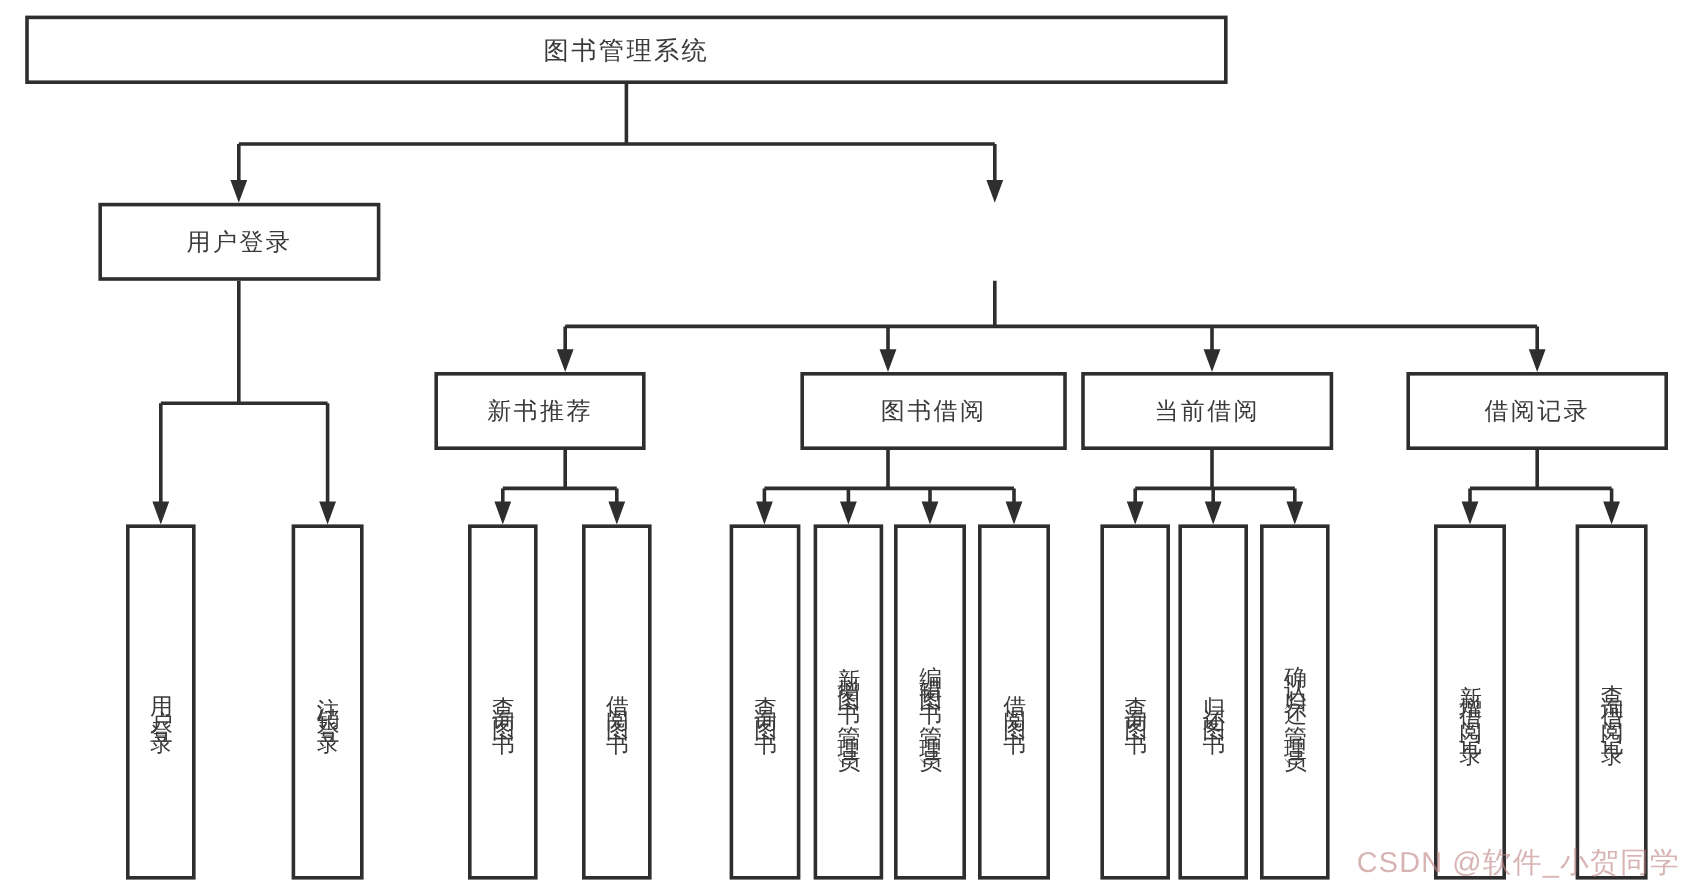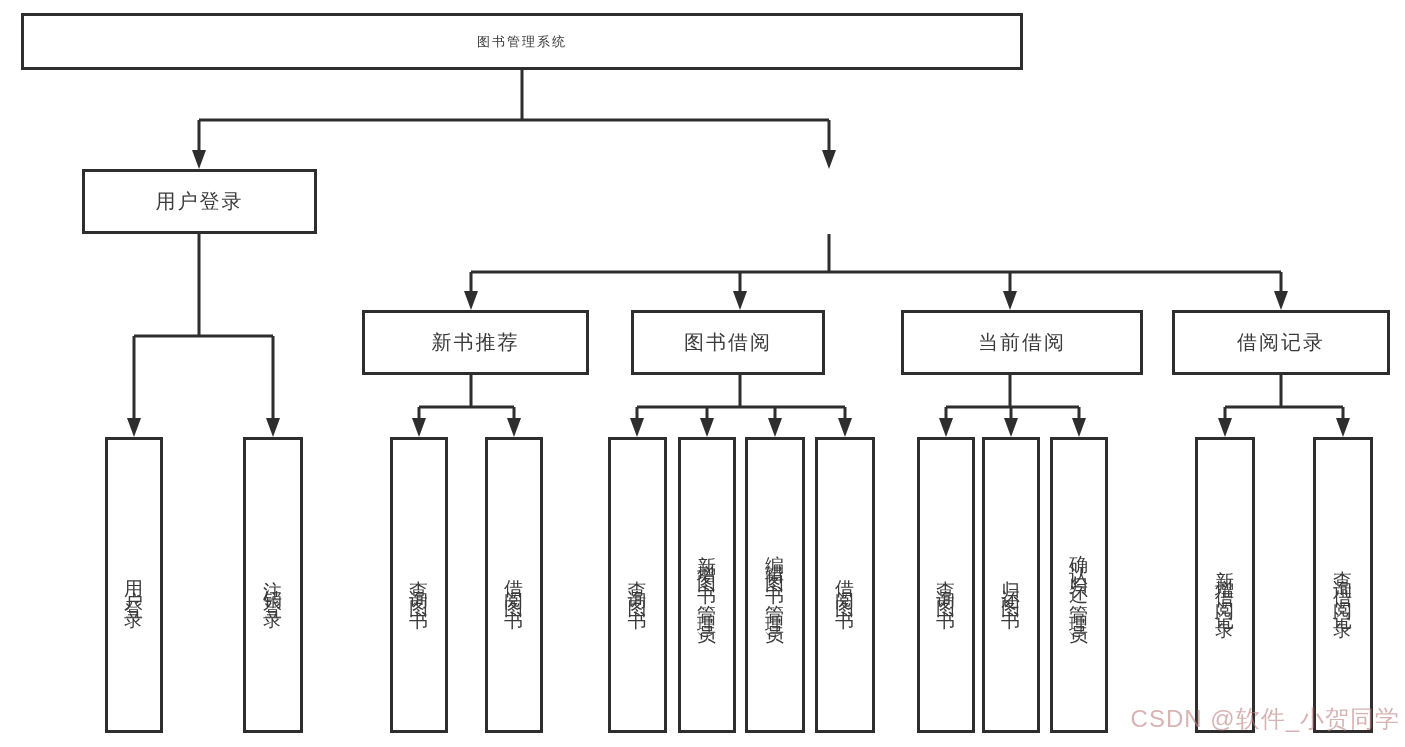--- a/index.html
+++ b/index.html
@@ -19,21 +19,21 @@
     display:flex;
     align-items:center;
     justify-content:center;
     color:#3a3a3a;
   }
   .h-label{
     font-size:20px;
     letter-spacing:2px;
     white-space:nowrap;
   }
-  .root-label{font-size:13px;}
+  .root-label{font-size:21px;}
   .leaf .v-label{
     writing-mode:vertical-rl;
     text-orientation:mixed;
     font-size:19px;
     line-height:1;
     letter-spacing:10px;
   }
   .watermark{
     position:absolute;
     right:5px;
@@ -107,27 +107,27 @@
   </svg>
 
   <div class="node" style="left:21px;top:13px;width:1002px;height:57px">
     <span class="h-label root-label">图书管理系统</span>
   </div>
 
   <div class="node" style="left:82px;top:169px;width:235px;height:65px">
     <span class="h-label">用户登录</span>
   </div>
 
-  <div class="node" style="left:362px;top:310px;width:227px;height:65px">
+  <div class="node" style="left:362px;top:310px;width:176px;height:65px">
     <span class="h-label">新书推荐</span>
   </div>
-  <div class="node" style="left:631px;top:310px;width:194px;height:65px">
+  <div class="node" style="left:667px;top:310px;width:222px;height:65px">
     <span class="h-label">图书借阅</span>
   </div>
-  <div class="node" style="left:901px;top:310px;width:242px;height:65px">
+  <div class="node" style="left:901px;top:310px;width:210px;height:65px">
     <span class="h-label">当前借阅</span>
   </div>
   <div class="node" style="left:1172px;top:310px;width:218px;height:65px">
     <span class="h-label">借阅记录</span>
   </div>
 
   <div class="node leaf" style="left:105px;top:437px;width:58px;height:296px">
     <span class="v-label">用户登录</span>
   </div>
   <div class="node leaf" style="left:243px;top:437px;width:60px;height:296px">

